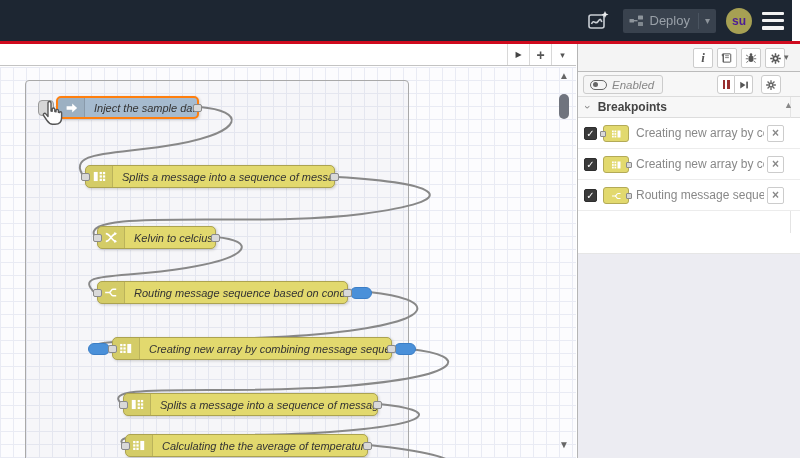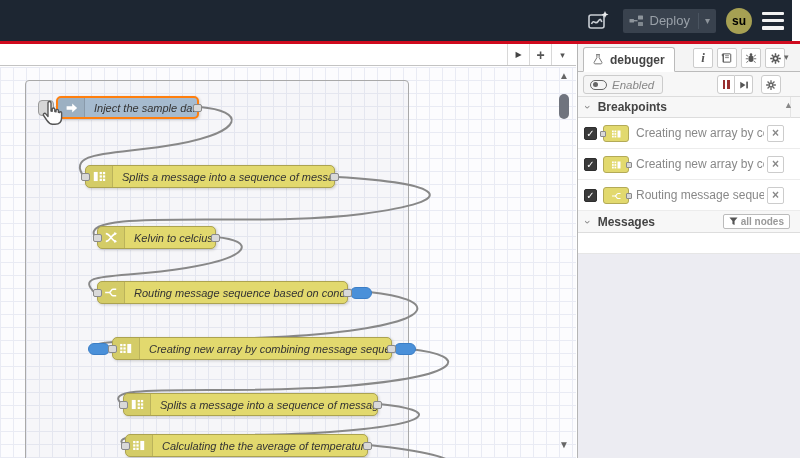--- a/index.html
+++ b/index.html
@@ -8,21 +8,21 @@
   #app { position:relative; width:800px; height:458px; background:#fff; overflow:hidden; }
 
   
   .header { position:absolute; left:0; top:0; width:792px; height:41px; background:#1d2632; }
   .hdr-right { position:absolute; right:8px; top:0; height:41px; display:flex; align-items:center; gap:10px; }
   .assist-btn { width:30px; height:30px; display:flex; align-items:center; justify-content:center; cursor:pointer; }
   .deploy-btn { height:24px; background:#39424e; border-radius:2px; display:flex; align-items:center; padding:0 6px; color:#99a0a8; font-size:13px; cursor:default; }
   .deploy-btn .dlabel { margin:0 8px 0 6px; }
   .deploy-sep { width:1px; height:16px; background:#4a5460; margin-right:6px; }
   .deploy-caret { font-size:10px; color:#8d949b; }
-  .avatar { width:26px; height:26px; border-radius:50%; background:#a6a053; color:#000000; font-size:12px; font-weight:bold; display:flex; align-items:center; justify-content:center; cursor:pointer; }
+  .avatar { width:26px; height:26px; border-radius:50%; background:#a6a053; color:#4c1d95; font-size:12px; font-weight:bold; display:flex; align-items:center; justify-content:center; cursor:pointer; }
   .burger { width:22px; height:18px; display:flex; flex-direction:column; justify-content:space-between; cursor:pointer; }
   .burger span { display:block; height:3.5px; background:#f2f2f2; border-radius:1px; }
   .red-bar { position:absolute; left:0; top:41px; width:800px; height:3px; background:#cf0a1e; }
 
   
   .workspace { position:absolute; left:0; top:44px; width:576px; height:414px; background:#fff; }
   .tabbar { position:absolute; left:0; top:0; width:576px; height:22px; background:#fff; border-bottom:1px solid #c3c3c3; }
   .tab-tools { position:absolute; right:3px; top:0; height:21px; display:flex; }
   .tb-btn { width:22px; height:21px; display:flex; align-items:center; justify-content:center; color:#555; border-left:1px solid #d8d8d8; background:#fff; cursor:pointer; }
   .tb-btn.play { font-size:8px; color:#444; }
@@ -271,26 +271,20 @@
       <div class="cv-thumb"></div>
       <div class="cv-scroll-down">▼</div>
     </div>
   </div>
 
   <div class="ws-divider"></div>
 
   <div class="sidebar">
 
     <div class="sb-tabrow">
-      <div class="sb-tab">
-        <svg width="12" height="13" viewBox="0 0 16 16">
-          <path d="M5.5 1.5 h5 M6.5 1.5 v4 l-3.6 6.2 a1.4 1.4 0 0 0 1.2 2.1 h7.8 a1.4 1.4 0 0 0 1.2-2.1 L9.5 5.5 v-4" fill="none" stroke="#666" stroke-width="1.2"></path>
-        </svg>
-        <span>debugger</span>
-      </div>
       <div class="sb-iconbtn info" style="left:115px;">i</div>
       <div class="sb-iconbtn" style="left:139px;">
         <svg width="12" height="12" viewBox="0 0 16 16">
           <path d="M3 2.5 h9 a1 1 0 0 1 1 1 v9 a1 1 0 0 1 -1 1 h-9 z M3 2.5 a1.5 1.5 0 0 0 0 3 M3 13.5 v-11" fill="none" stroke="#555" stroke-width="1.3"></path>
           <path d="M5.5 5 h5 M5.5 7.5 h5" stroke="#555" stroke-width="1"></path>
         </svg>
       </div>
       <div class="sb-iconbtn" style="left:163px;">
         <svg width="12" height="12" viewBox="0 0 16 16">
           <ellipse cx="8" cy="9" rx="3.4" ry="4.4" fill="#555"></ellipse>
@@ -389,28 +383,18 @@
         <span class="mini-port right"></span>
         <svg width="11" height="10" viewBox="0 0 20 20" fill="none" stroke="#fff" stroke-width="2.4">
             <path d="M1 10 H7 C10 10 10 5 13 5 H18"></path>
             <path d="M7 10 C10 10 10 15 13 15 H18"></path>
           </svg>
       </span>
       <span class="bp-label">Routing message sequence based on condition</span>
       <span class="bp-close">×</span>
     </div>
 
-    <div class="sb-section" style="top:167px; height:22px;">
-      <span class="sec-chevron">›</span>
-      <span>Messages</span>
-      <span class="filter-btn">
-        <svg width="9" height="9" viewBox="0 0 10 10">
-          <path d="M0.5 0.5 h9 L6.2 4.5 v4.5 l-2.4 -1.2 v-3.3 z" fill="#555"></path>
-        </svg>
-        <span>all nodes</span>
-      </span>
-    </div>
 
     <div class="msg-empty-row"></div>
     <div class="msg-gray"></div>
   </div>
 
 </div>
 
 </body></html>

